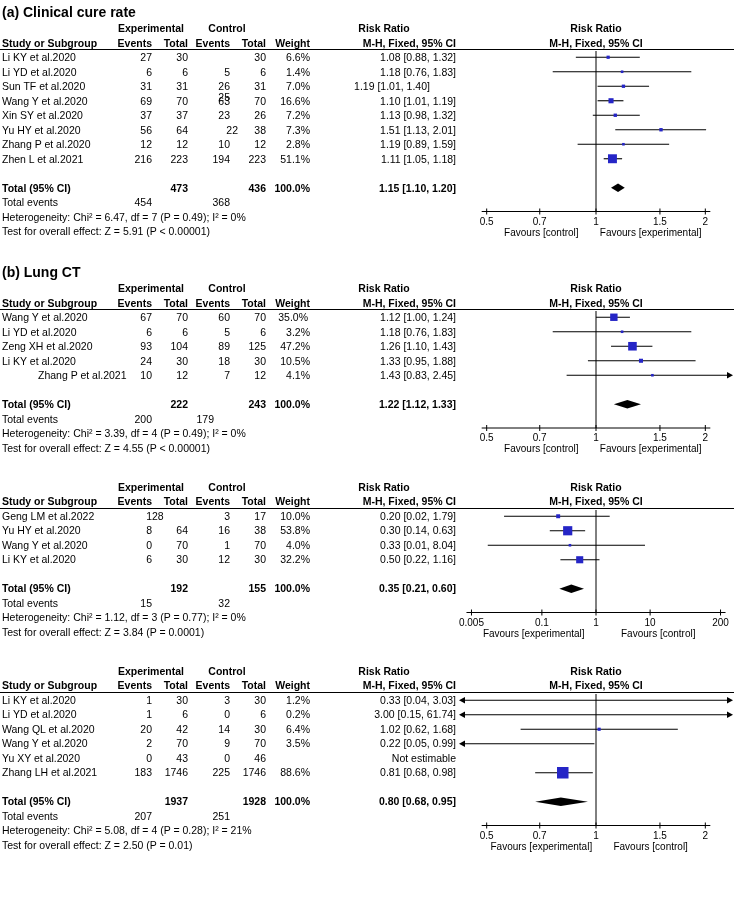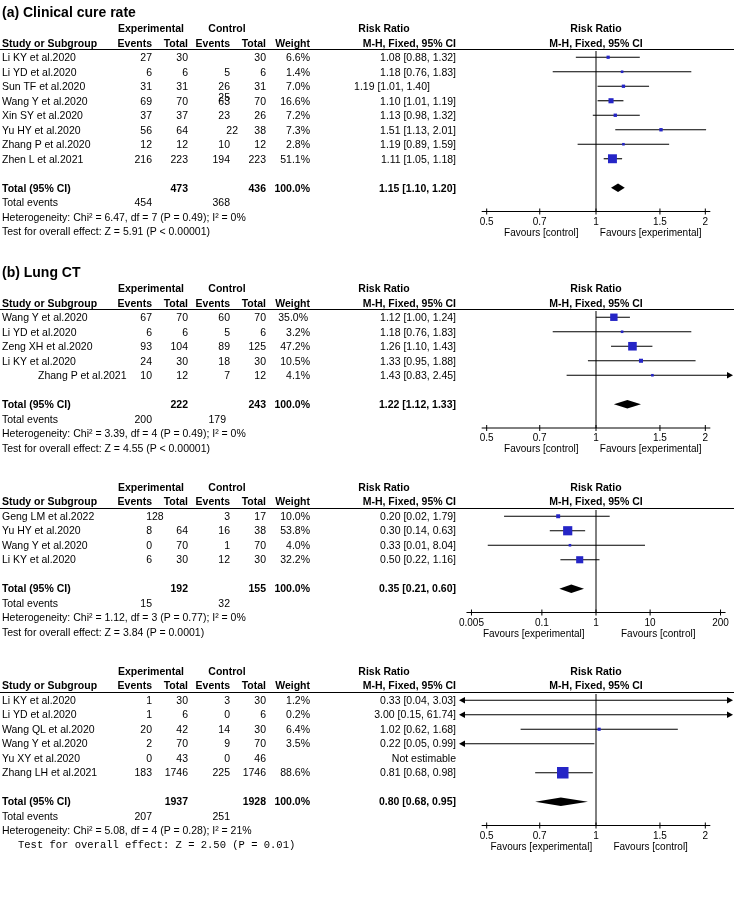--- a/index.html
+++ b/index.html
@@ -234,21 +234,21 @@
           <div class="prow">
             <span class="cell bold" style="left: 2px; width: 112px; text-align: left;">Total (95% CI)</span>
             <span class="cell bold" style="left: 152px; width: 36px; text-align: right;">222</span>
             <span class="cell bold" style="left: 230px; width: 36px; text-align: right;">243</span>
             <span class="cell bold" style="left: 266px; width: 44px; text-align: right;">100.0%</span>
             <span class="cell bold" style="left: 312px; width: 144px; text-align: right;">1.22 [1.12, 1.33]</span>
           </div>
           <div class="prow">
             <span class="cell" style="left: 2px; width: 112px; text-align: left;">Total events</span>
             <span class="cell" style="left: 114px; width: 38px; text-align: right;">200</span>
-            <span class="cell" style="left: 184px; width: 42px; text-align: right;">179</span>
+            <span class="cell" style="left: 172px; width: 42px; text-align: right;">179</span>
           </div>
           <div class="prow">
             <span class="cell" style="left: 2px; width: 452px; text-align: left;">Heterogeneity: Chi² = 3.39, df = 4 (P = 0.49); I² = 0%</span>
           </div>
           <div class="prow">
             <span class="cell" style="left: 2px; width: 452px; text-align: left;">Test for overall effect: Z = 4.55 (P &lt; 0.00001)</span>
           </div>
           <div class="prow"></div>
           <svg width="276" height="188.5" class="forest">
             <line x1="138" y1="30" x2="138" y2="147" stroke="#000" stroke-width="1"></line>
@@ -463,21 +463,21 @@
           </div>
           <div class="prow">
             <span class="cell" style="left: 2px; width: 112px; text-align: left;">Total events</span>
             <span class="cell" style="left: 114px; width: 38px; text-align: right;">207</span>
             <span class="cell" style="left: 188px; width: 42px; text-align: right;">251</span>
           </div>
           <div class="prow">
             <span class="cell" style="left: 2px; width: 452px; text-align: left;">Heterogeneity: Chi² = 5.08, df = 4 (P = 0.28); I² = 21%</span>
           </div>
           <div class="prow">
-            <span class="cell" style="left: 18px; width: 452px; text-align: left; font-family: Liberation Mono, monospace;">Test for overall effect: Z = 2.50 (P = 0.01)</span>
+            <span class="cell" style="left: 2px; width: 452px; text-align: left;">Test for overall effect: Z = 2.50 (P = 0.01)</span>
           </div>
           <div class="prow"></div>
           <svg width="276" height="203" class="forest">
             <line x1="138" y1="30" x2="138" y2="161.5" stroke="#000" stroke-width="1"></line>
             <line x1="6" y1="36.25" x2="270" y2="36.25" stroke="#000" stroke-width="1.1"></line>
             <polygon points="1,36.25 7,33.05 7,39.45" fill="#000"></polygon>
             <polygon points="275,36.25 269,33.05 269,39.45" fill="#000"></polygon>
             <line x1="6" y1="50.75" x2="270" y2="50.75" stroke="#000" stroke-width="1.1"></line>
             <polygon points="1,50.75 7,47.55 7,53.95" fill="#000"></polygon>
             <polygon points="275,50.75 269,47.55 269,53.95" fill="#000"></polygon>

